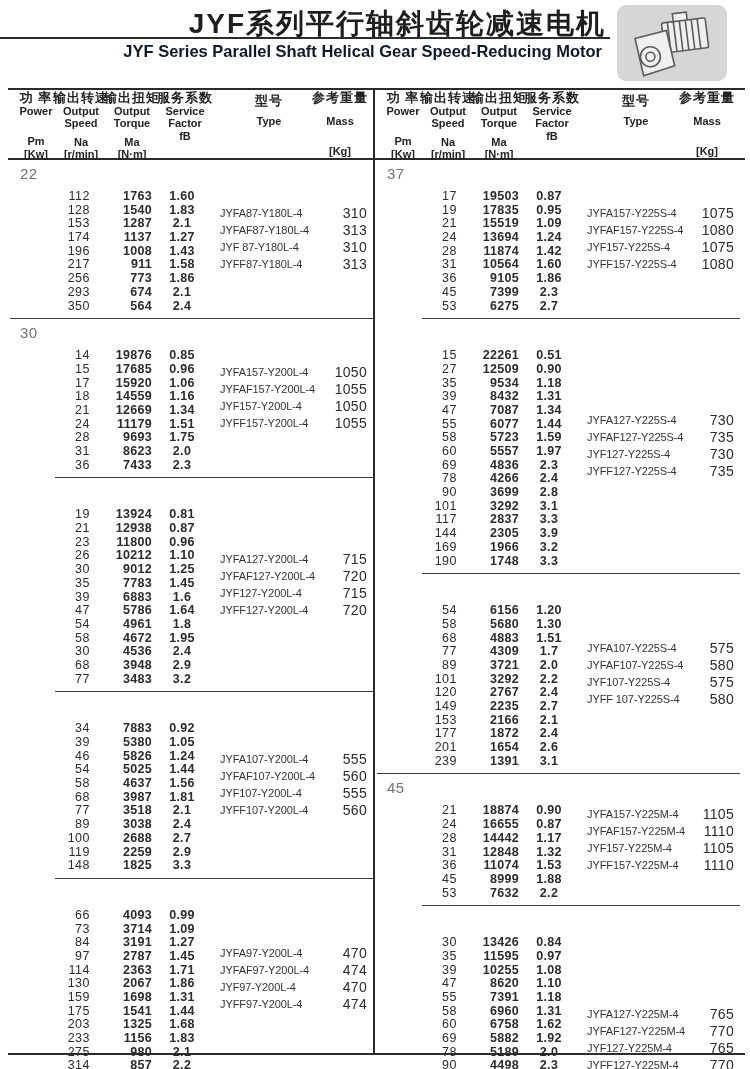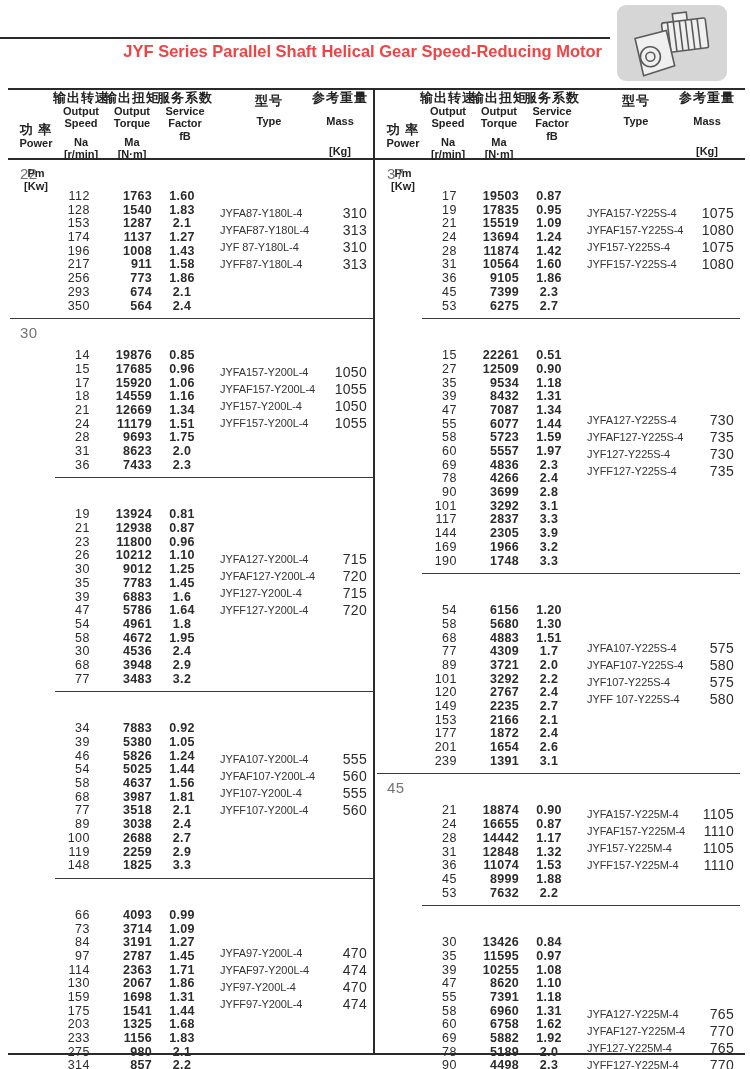--- a/index.html
+++ b/index.html
@@ -8,38 +8,38 @@
     font-family:"Liberation Sans", sans-serif; color:#2b2b2b; overflow:hidden;
   }
   
   .title-zh {
     position:absolute; top:5px; left:0; width:606px; text-align:right;
     font-size:28px; font-weight:bold; letter-spacing:2px; color:#1e1e1e; white-space:nowrap;
   }
   .title-line { position:absolute; top:37px; left:0; width:610px; height:2px; background:#2b2b2b; }
   .title-en {
     position:absolute; top:42px; left:0; width:602px; text-align:right;
-    font-size:16.5px; font-weight:bold; color:#ef4444; white-space:nowrap;
+    font-size:16.5px; font-weight:bold; color:#0f172a; white-space:nowrap;
   }
   .motor-box { position:absolute; left:616px; top:4px; width:112px; height:78px; }
 
   
   .tline { position:absolute; background:#2b2b2b; }
   #line-top            { top:88px;  left:8px;  width:737px; height:2px; }
   #line-header-bottom  { top:158px; left:8px;  width:737px; height:2px; }
   #line-bottom         { top:1053px;left:8px;  width:737px; height:2px; }
   #line-divider        { top:88px;  left:373px; width:1.5px; height:967px; }
 
   
   .half-header { position:absolute; top:92px; height:66px; width:366px; }
   #header-left  { left:10px; }
   #header-right { left:377px; }
   .hcol { position:absolute; top:0; text-align:center; font-weight:bold; font-size:11px; line-height:12.5px; color:#222; }
   .hcol .zh { font-size:13px; letter-spacing:1px; white-space:nowrap; }
-  .hc-power  { left:2px;   width:48px;margin-top:32px; }
+  .hc-power  { left:2px;   width:48px; }
   .hc-speed  { left:42px;  width:58px; }
   .hc-torque { left:94px;  width:56px; }
   .hc-factor { left:146px; width:58px; }
   .hc-type   { left:206px; width:106px; }
   .hc-mass   { left:300px; width:60px; }
   .hgap3 {height:3px;} .hgap6 {height:6px;} .hgap7 {height:7px;} .hgap10 {height:10px;} .hgap18 {height:18px;}
 
   
   .half { position:absolute; top:160px; width:363px; }
   #half-left  { left:10px; }
@@ -58,20 +58,21 @@
   .types { flex:1; display:flex; flex-direction:column; justify-content:center; padding:0 6px 0 8px; }
   .type-row { display:flex; align-items:center; height:17px; }
   .t-name { flex:1; font-size:11px; letter-spacing:-0.1px; white-space:nowrap; color:#333; }
   .t-mass { width:44px; text-align:right; font-weight:normal; font-size:14px; letter-spacing:0.3px; }
 </style>
 </head>
 <body>
 
 <div class="page">
 
+  <div class="title-zh">JYF系列平行轴斜齿轮减速电机</div>
   <div class="title-line"></div>
   <div class="title-en">JYF Series Parallel Shaft Helical Gear Speed-Reducing Motor</div>
 
   <div class="motor-box">
     <svg width="112" height="78" viewBox="0 0 112 78" xmlns="http://www.w3.org/2000/svg">
       <rect x="1" y="1" width="110" height="76" rx="9" fill="#d6d6d6"></rect>
       <g transform="rotate(-7 56 40)" stroke="#5b5b5b" stroke-width="1.6" fill="#f0f0f0">
         <rect x="60" y="10" width="14" height="9"></rect>
         <rect x="48" y="18" width="44" height="30" rx="2"></rect>
         <line x1="54" y1="18" x2="54" y2="48"></line>

